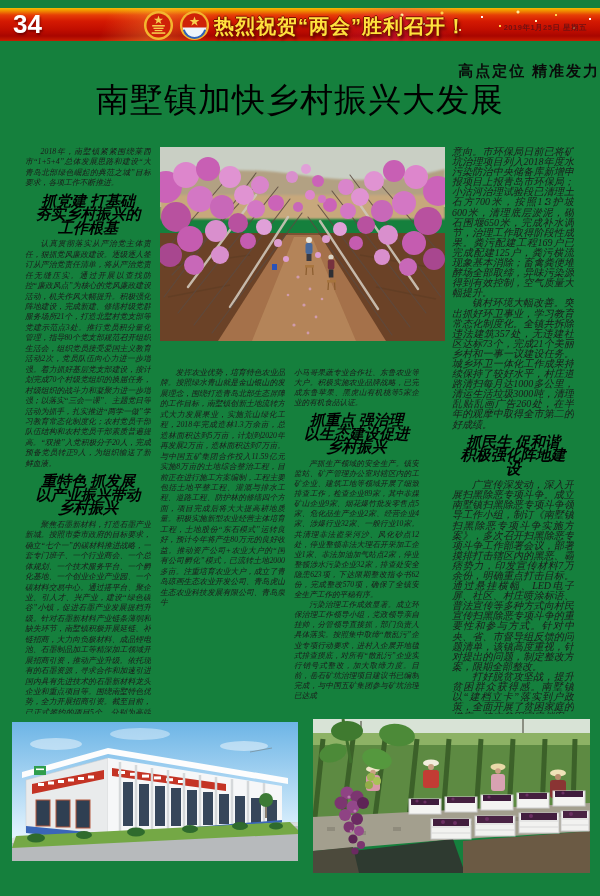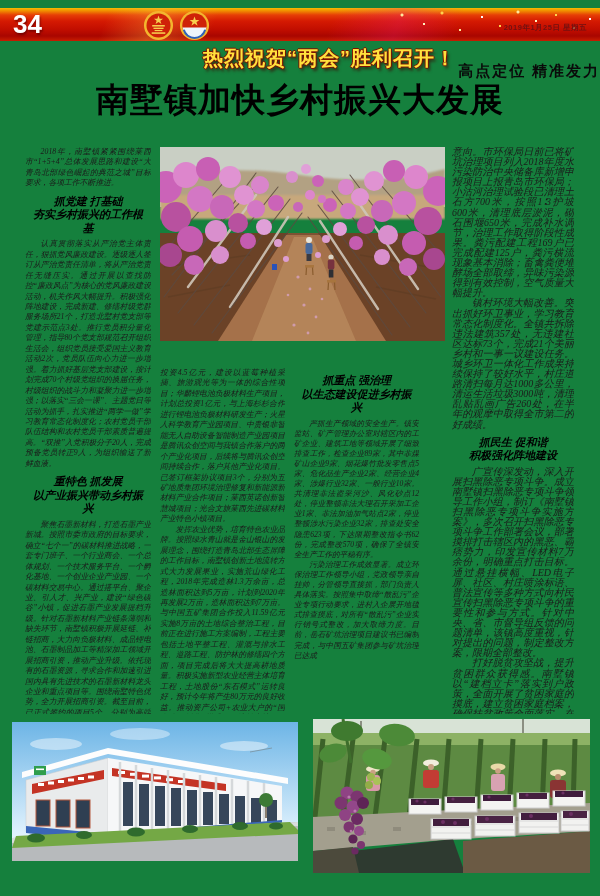--- a/index.html
+++ b/index.html
@@ -22,36 +22,36 @@
       radial-gradient(circle 1.6px at 128px 4px,#ffe99c 97%,transparent),
       radial-gradient(circle 1.1px at 146px 13px,#fff2c0 97%,transparent),
       radial-gradient(circle 1.5px at 166px 7px,#ffd34d 97%,transparent),
       radial-gradient(circle 1.2px at 184px 20px,#ffe99c 97%,transparent),
       radial-gradient(circle 1.4px at 200px 11px,#fff 97%,transparent);}
   .pagenum{position:absolute;left:13px;top:1px;z-index:3;color:#fff;
     font:bold 26px "Liberation Sans",sans-serif;text-shadow:1px 2px 2px rgba(90,0,0,.65);}
   .emblem{position:absolute;top:2px;z-index:3;}
   .emblem.nat{left:143px;}
   .emblem.cppcc{left:179px;}
-  .slogan{position:absolute;left:203px;top:5px;z-index:3;white-space:nowrap;
+  .slogan{position:absolute;left:214px;top:5px;z-index:3;white-space:nowrap;
     font:bold 20px "Liberation Sans",sans-serif;color:#ffe23d;letter-spacing:1px;
-    text-shadow:-1px 0 #7d1000,1px 0 #7d1000,0 -1px #7d1000,0 1px #7d1000,2px 3px 3px rgba(60,0,0,.7);margin-top:32px;}
+    text-shadow:-1px 0 #7d1000,1px 0 #7d1000,0 -1px #7d1000,0 1px #7d1000,2px 3px 3px rgba(60,0,0,.7);}
   .bdate{position:absolute;right:13px;top:15px;z-index:3;
     font:bold 7.5px "Liberation Sans",sans-serif;color:#701111;letter-spacing:.5px;}
   
   .kicker{position:absolute;left:0;top:62px;width:600px;text-align:right;
     font-weight:bold;font-size:15px;letter-spacing:2px;color:#0a0a0a;}
   .title{position:absolute;left:0;top:78px;width:600px;margin:0;text-align:center;
-    font-weight:700;font-size:33px;letter-spacing:1px;color:#000;}
+    font-weight:400;font-size:33px;letter-spacing:1px;color:#000;}
   
   .col{position:absolute;overflow:hidden;text-align:justify;color:#1b1b1b;font-style:italic;}
   .col p{margin:0;}
   .para{font-size:7.8px;line-height:10.45px;}
   .ind{text-indent:2em;}
-  .colhead{margin:6px 4px 4px;text-align:center;font-size:11px;line-height:13.5px;color:#000;}
+  .colhead{margin:6px 4px 4px;text-align:center;font-size:15px;line-height:13.5px;color:#000;}
   .colhead span{display:block;}
   #col0{left:25px;top:147px;width:126px;height:567px;}
   #col1{left:160px;top:368px;width:125px;height:346px;}
   #col2{left:294px;top:368px;width:125px;height:346px;}
   #col2 .para{font-size:7.6px;line-height:10.1px;}
   #col3{left:452px;top:147px;width:122px;height:567px;}
   #col3 .para{font-size:10px;line-height:10.1px;}
   
   .photo{position:absolute;display:block;}
   #blossom{left:160px;top:147px;}
@@ -95,24 +95,24 @@
         <span>夯实乡村振兴的工作根基</span>
       </h3>
       <p class="para ind">认真贯彻落实从严治党主体责任，狠抓党风廉政建设。逐级逐人签订从严治党责任清单，将从严治党责任无缝压实。通过开展以查找防控“廉政风点”为核心的党风廉政建设活动，机关作风大幅提升。积极强化阵地建设，完成新建、修缮村级党群服务场所21个，打造北墅村党支部等党建示范点3处。推行党员积分量化管理，指导80个党支部规范召开组织生活会，组织党员接受爱国主义教育活动2次，党员队伍向心力进一步增强。着力抓好基层党支部建设，按计划完成70个村级党组织的换届任务，村级组织的战斗力和凝聚力进一步增强；以落实“三会一课”、主题党日等活动为抓手，扎实推进“两学一做”学习教育常态化制度化；农村党员干部队伍结构和农村党员干部素质普遍提高。“双推”入党积极分子20人，完成预备党员转正9人，为组织输送了新鲜血液。</p>
       <h3 class="colhead">
         <span>重特色 抓发展</span>
         <span>以产业振兴带动乡村振兴</span>
       </h3>
       <p class="para ind">聚焦石墨新材料，打造石墨产业新城。按照市委市政府的目标要求，确立“七个一”的碳材料推进战略，一套专门班子、一个行业商会、一个总体规划、一个技术服务平台、一个孵化基地、一个创业企业产业园、一个碳材料交易中心。通过搭平台、聚企业、引人才、兴产业，建设“绿色碳谷”小镇，促进石墨产业发展提档升级。针对石墨新材料产业链条薄弱和缺失环节，南墅镇积极开展延链、补链招商，大力向负极材料、成品锂电池、石墨制品加工等精深加工领域开展招商引资，推动产业升级。依托现有的石墨资源，寻求合作和加速引进国内具有先进技术的石墨新材料龙头企业和重点项目等。围绕南墅特色优势，全力开展招商引资。截至目前，已正式签约的项目5个，分别为高端石墨化石墨生产项目，计划总投资10亿元，建设10万吨石墨深化项目及配套的球形石墨加工项目；蓝莓生态旅游度假区项目，计划总</p>
     </div>
   <div class="col" id="col1">
-      <p class="para">投资4.5亿元，建设以蓝莓种植采摘、旅游观光等为一体的综合性项目；华麟锂电池负极材料生产项目，计划总投资1亿元，与上海杉杉合作进行锂电池负极材料研发生产；火星人科学教育产业园项目、中贵银非智能无人自助设备智能制造产业园项目是腾讯众创空间与我镇合作落户的两个产业化项目，后续将与腾讯众创空间持续合作，落户其他产业化项目。已签订框架协议项目3个，分别为五矿地质集团环境治理修复和新能源新材料产业合作项目；莱西英诺创新智慧城项目；光合文旅莱西先进碳材料产业特色小镇项目。</p>
       <p class="para ind">发挥农业优势，培育特色农业品牌。按照绿水青山就是金山银山的发展理念，围绕打造青岛北部生态屏障的工作目标，南墅镇创新土地流转方式大力发展果业，实施荒山绿化工程，2018年完成造林1.3万余亩，总造林面积达到5万亩，计划到2020年再发展2万亩，造林面积达到7万亩。与中国五矿集团合作投入11.59亿元实施8万亩的土地综合整治工程，目前正在进行施工方案编制，工程主要包括土地平整工程、灌溉与排水工程、道路工程、防护林的修缮四个方面，项目完成后将大大提高耕地质量。积极实施新型农业经营主体培育工程，土地股份“东石模式”运转良好，预计今年将产生80万元的良好收益。推动资产公司+农业大户的“国有公司孵化”模式，已流转土地2000多亩。注重培育农业大户，成立了青岛琼画生态农业开发公司、青岛虎山生态农业科技发展有限公司、青岛泉牛</p>
     </div>
   <div class="col" id="col2">
+      <p class="para">小马哥果蔬专业合作社、东鲁农业等大户。积极实施农业品牌战略，已完成东鲁苹果、黑虎山有机桃等5家企业的有机食品认证。</p>
       <h3 class="colhead">
         <span>抓重点 强治理</span>
         <span>以生态建设促进乡村振兴</span>
       </h3>
       <p class="para ind">严抓生产领域的安全生产。镇安监站、矿产管理办公室对辖区内的工矿企业、建筑工地等领域开展了细致排查工作，检查企业89家，其中非煤矿山企业9家、烟花爆竹批发零售点5家、危化品生产企业2家、经营企业4家、涉爆行业32家、一般行业10家。共清理非法盗采河沙、风化砂点12处，停业整顿非法大理石开采加工企业1家、非法加油加气站点2家，停业整顿涉水污染企业32家，排查处安全隐患623项，下达限期整改指令书62份，完成整改570项，确保了全镇安全生产工作的平稳有序。</p>
       <p class="para ind">污染治理工作成效显著。成立环保治理工作领导小组，党政领导亲自挂帅，分管领导直接抓，部门负责人具体落实。按照集中取缔“散乱污”企业专项行动要求，进村入企展开地毯式排查摸底，对所有“散乱污”企业实行销号式整改，加大取缔力度。目前，岳石矿坑治理项目建议书已编制完成，与中国五矿集团参与矿坑治理已达成</p>
     </div>
   <div class="col" id="col3">
       <p class="para">意向。市环保局日前已将矿坑治理项目列入2018年度水污染防治中央储备库新增申报项目上报青岛市环保局；小沽河治理试验段已清理土石方700米，按照1∶3护坡600米，清理底层淤泥，砌石围堰650米，完成补水调节，治理工作取得阶段性成果。粪污配建工程169户已完成配建125户，粪污横流现象基本消除；畜禽粪便堆酵场全部取缔，异味污染源得到有效控制，空气质量大幅提升。</p>
       <p class="para ind">镇村环境大幅改善。突出抓好环卫事业，学习教育常态化制度化。全镇共拆除违法建筑357处，无违建社区达标73个，完成21个美丽乡村和一事一议建设任务。城乡环卫一体化工作成果持续保持了较好水平，村庄道路清扫每月达1000多公里，清运生活垃圾3000吨，清理乱贴乱画广告260处，在半年的观摩中取得全市第二的好成绩。</p>

